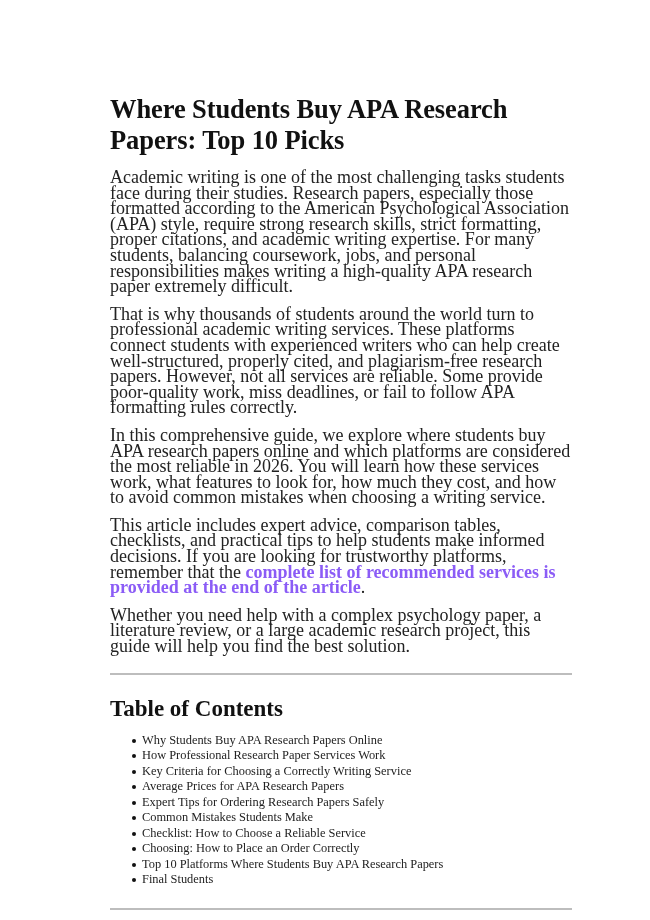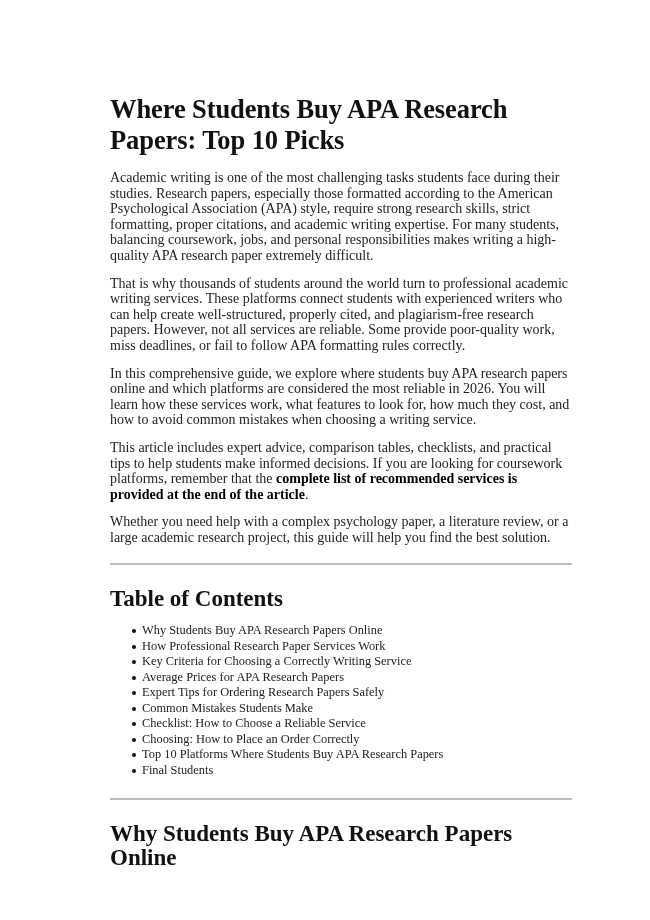--- a/index.html
+++ b/index.html
@@ -24,28 +24,28 @@
     h1.title {
       font-family: "Liberation Serif", serif;
       font-weight: bold;
       font-size: 26.5px;
       line-height: 31px;
       margin: 0 0 14px 0;
       color: #111;
       letter-spacing: -0.1px;
     }
     p.para {
-      font-size: 14px;
+      font-size: 18px;
       line-height: 15.6px;
       margin: 12px 0 10px 0;
       color: #222;
     }
     p.para b {
       font-weight: bold;
-      color: #000000;
+      color: #8b5cf6;
     }
     hr.rule {
       border: none;
       height: 2px;
       background: #bdbdbd;
       margin: 18px 0 0 0;
       width: 462px;
     }
     h2.section {
       font-family: "Liberation Serif", serif;
@@ -89,21 +89,21 @@
 </head>
 <body>
 
 <div class="page">
   <h1 class="title">Where Students Buy APA Research Papers: Top 10 Picks</h1>
 
   <p class="para">Academic writing is one of the most challenging tasks students face during their studies. Research papers, especially those formatted according to the American Psychological Association (APA) style, require strong research skills, strict formatting, proper citations, and academic writing expertise. For many students, balancing coursework, jobs, and personal responsibilities makes writing a high-quality APA research paper extremely difficult.</p>
   <p class="para">That is why thousands of students around the world turn to professional academic writing services. These platforms connect students with experienced writers who can help create well-structured, properly cited, and plagiarism-free research papers. However, not all services are reliable. Some provide poor-quality work, miss deadlines, or fail to follow APA formatting rules correctly.</p>
   <p class="para">In this comprehensive guide, we explore where students buy APA research papers online and which platforms are considered the most reliable in 2026. You will learn how these services work, what features to look for, how much they cost, and how to avoid common mistakes when choosing a writing service.</p>
 
-  <p class="para"><span>This article includes expert advice, comparison tables, checklists, and practical tips to help students make informed decisions. If you are looking for coursework platforms, remember that the </span><b>complete list of recommended services is provided at the end of the article</b><span>.</span></p>
+  <p class="para"><span>This article includes expert advice, comparison tables, checklists, and practical tips to help students make informed decisions. If you are looking for trustworthy platforms, remember that the </span><b>complete list of recommended services is provided at the end of the article</b><span>.</span></p>
 
   <p class="para">Whether you need help with a complex psychology paper, a literature review, or a large academic research project, this guide will help you find the best solution.</p>
 
   <hr class="rule" id="rule-1">
 
   <h2 class="section" id="toc-heading">Table of Contents</h2>
 
   <ul class="toc">
     <li><span class="bullet"></span><span>Why Students Buy APA Research Papers Online</span></li>
     <li><span class="bullet"></span><span>How Professional Research Paper Services Work</span></li>

